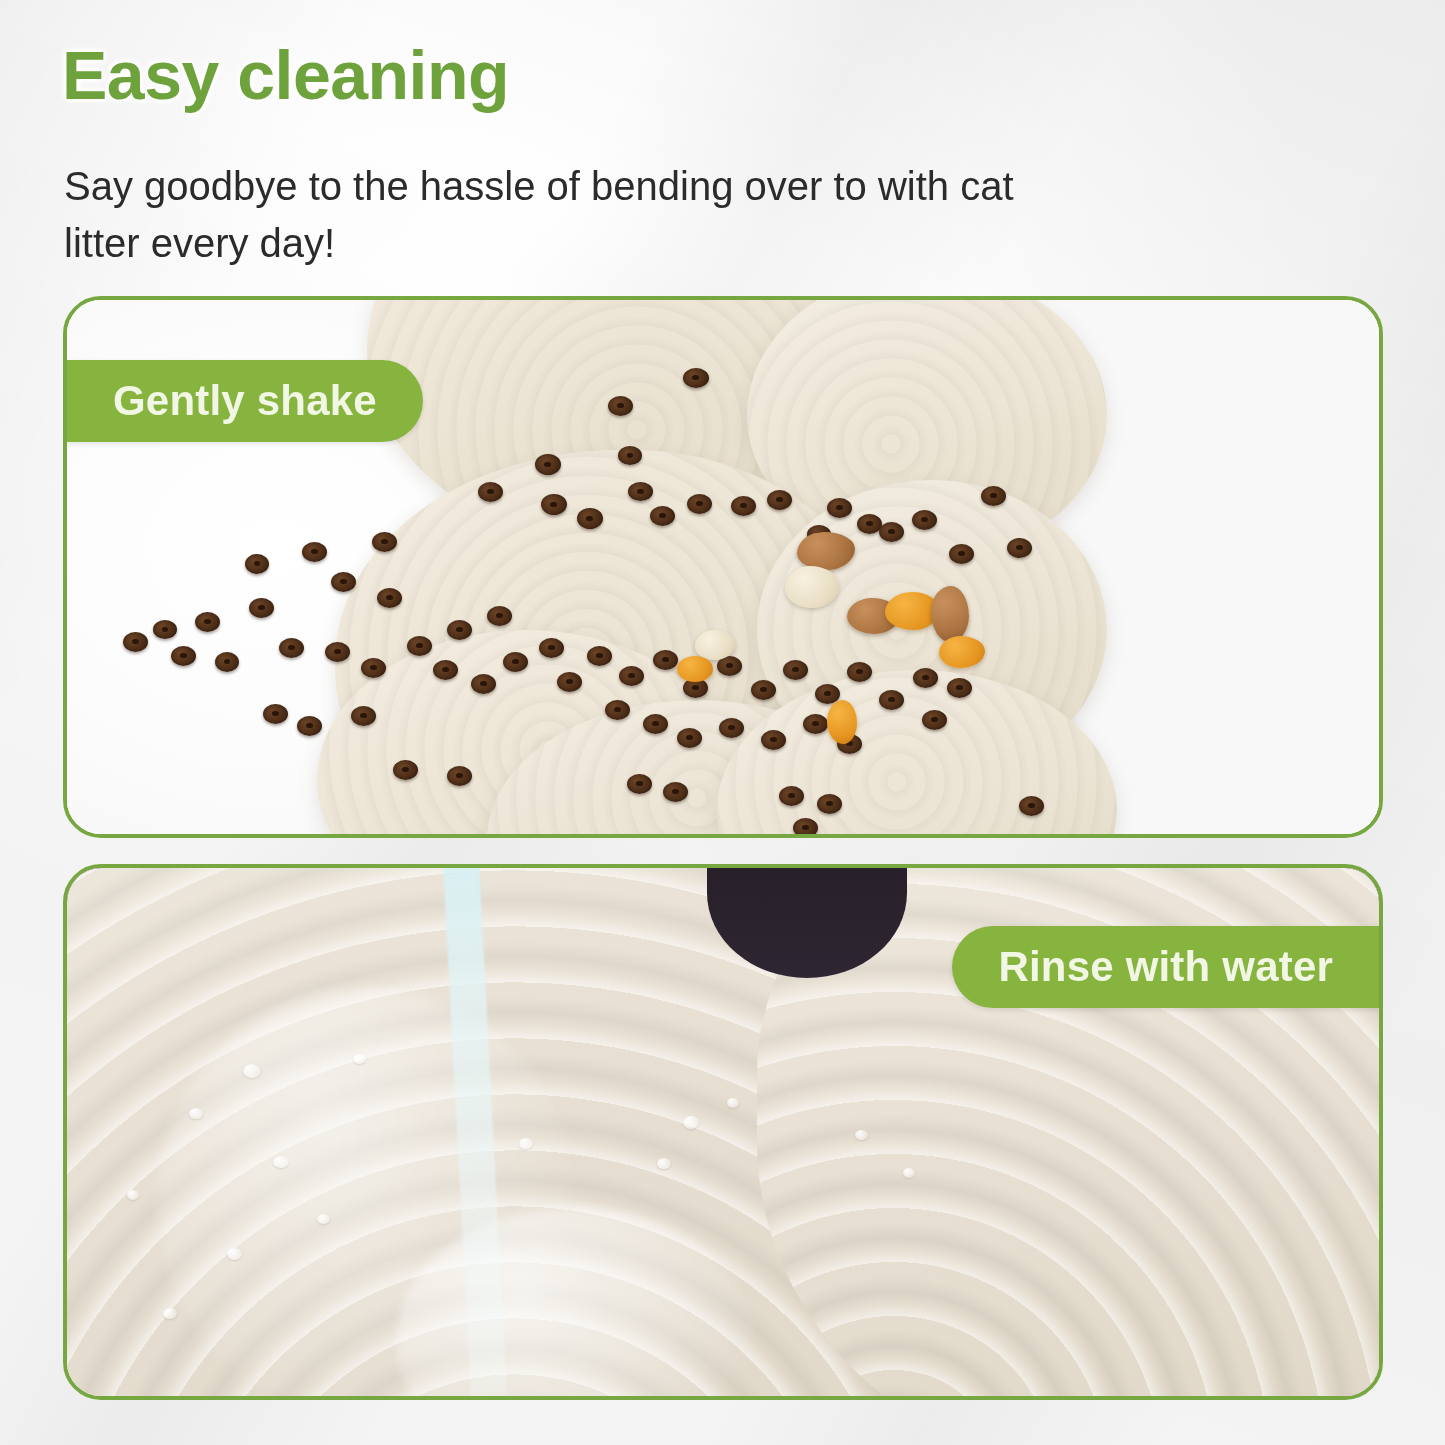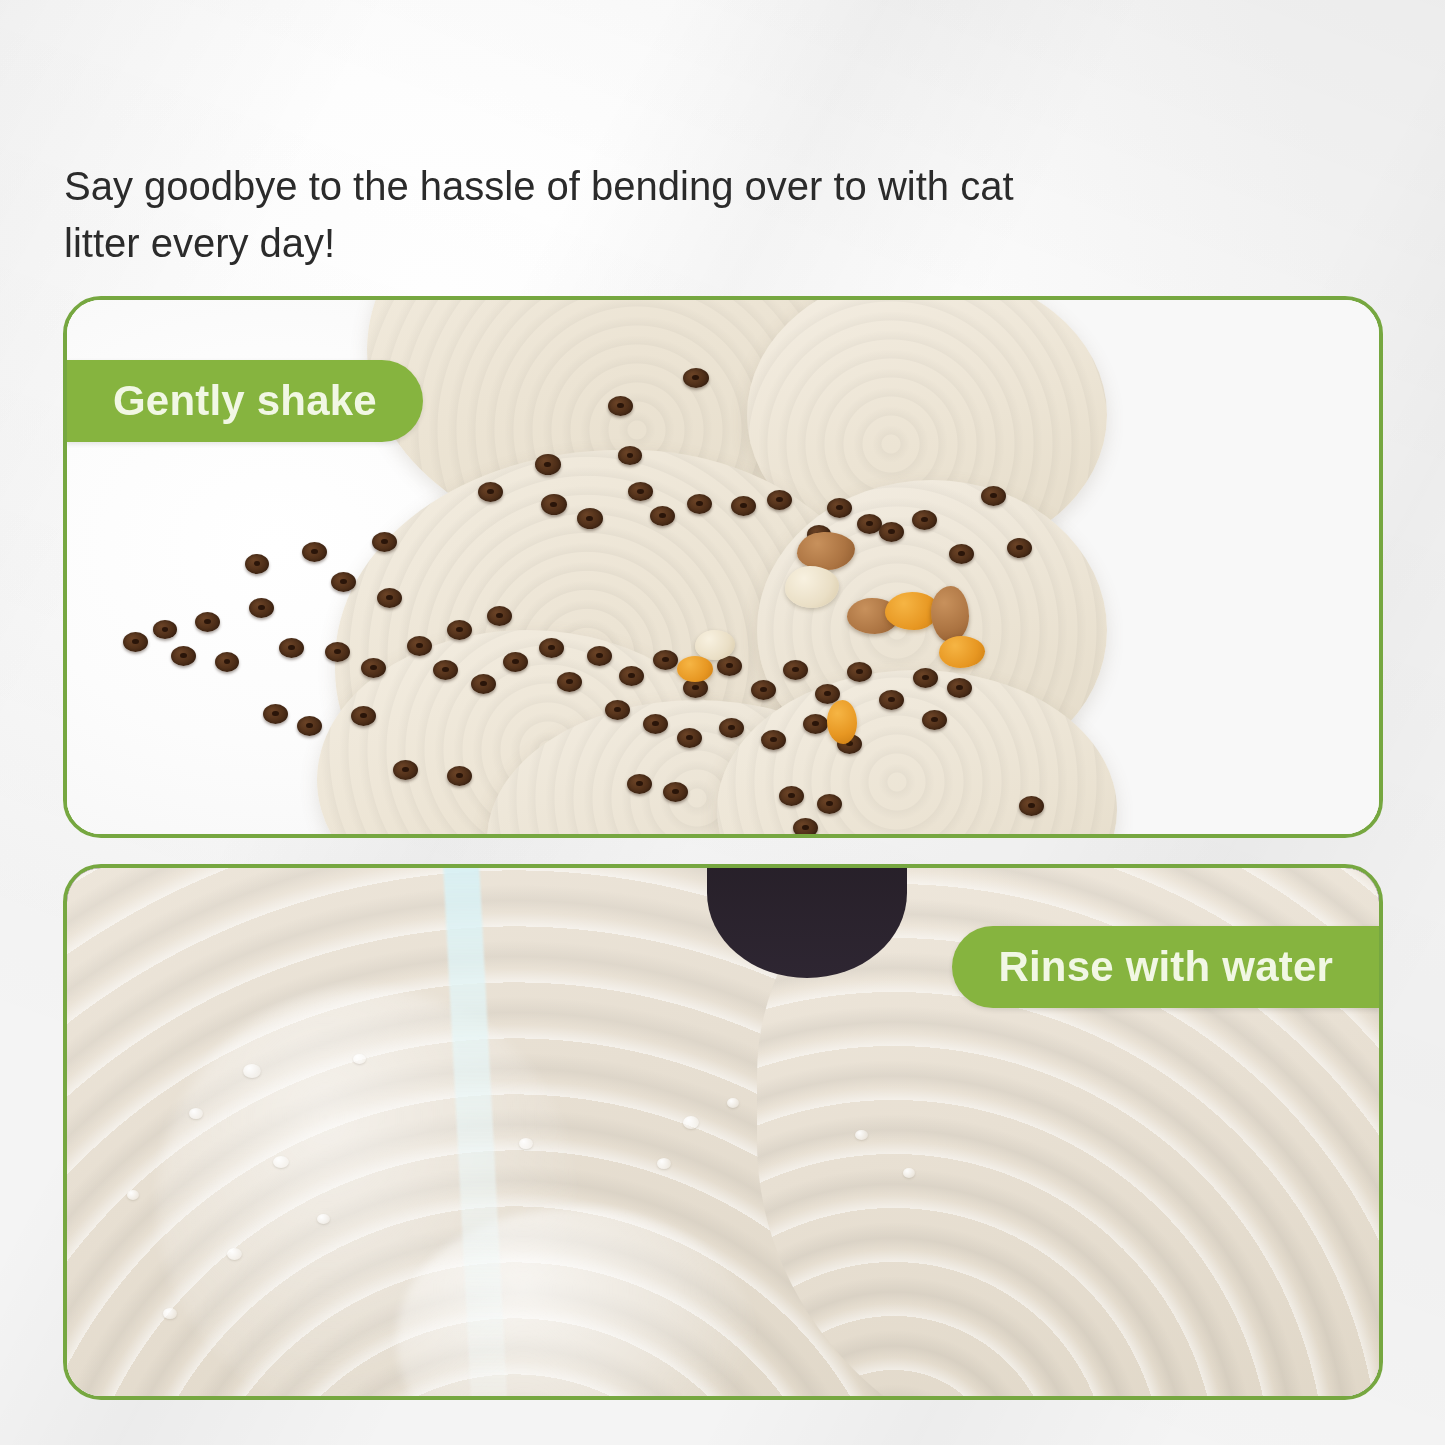--- a/index.html
+++ b/index.html
@@ -243,20 +243,21 @@
     position:absolute;border-radius:50%;
     background:radial-gradient(circle at 34% 30%, rgba(255,255,255,0.95) 0%, rgba(255,255,255,0.45) 55%, rgba(255,255,255,0.05) 100%);
     box-shadow:0 1px 2px rgba(140,130,115,0.25);
   }
 </style>
 </head>
 <body>
 
 <div class="page">
 
+  <div class="hero-title">Easy cleaning</div>
 
   <div class="hero-sub">Say goodbye to the hassle of bending over to with cat litter every day!</div>
 
   <div class="card" id="card-rinse">
 
     <div class="photo">
       <div class="p2">
         <div class="p2-fabric"></div>
         <div class="p2-dark"></div>
         <div class="p2-skin"></div>

